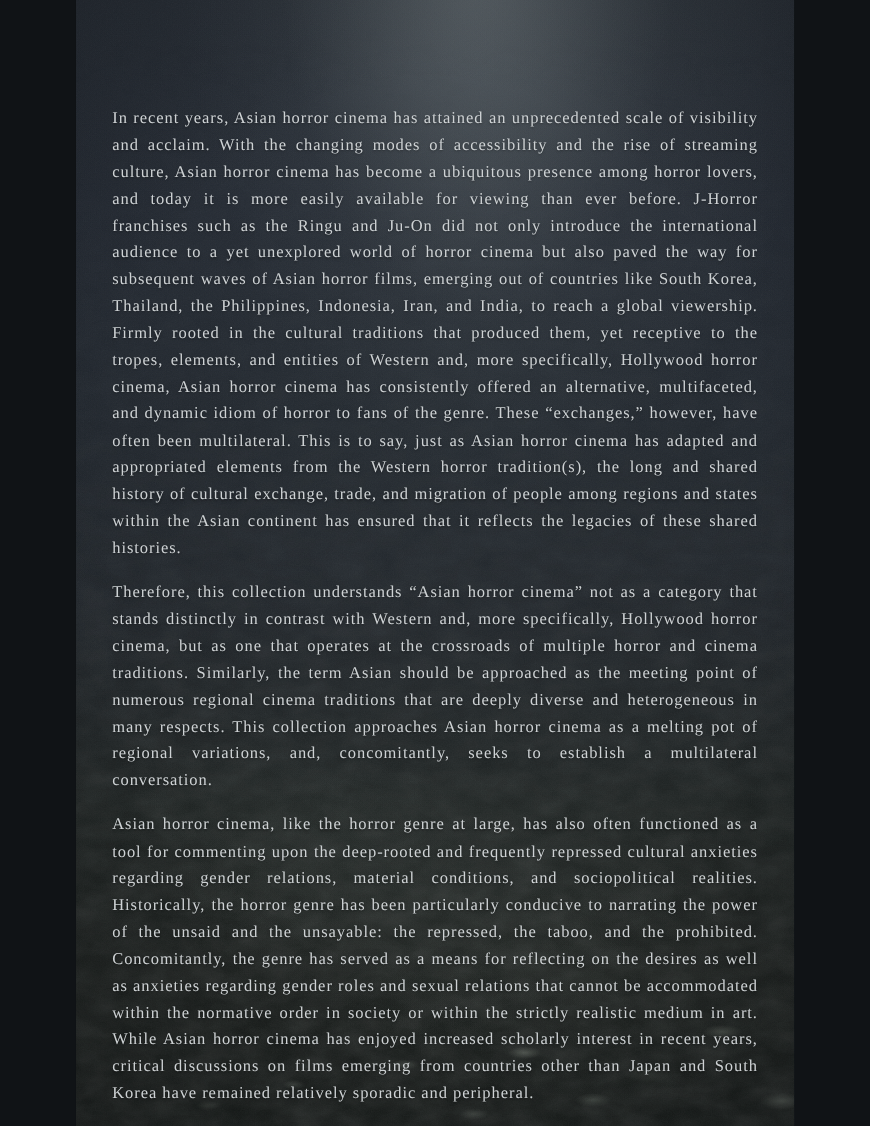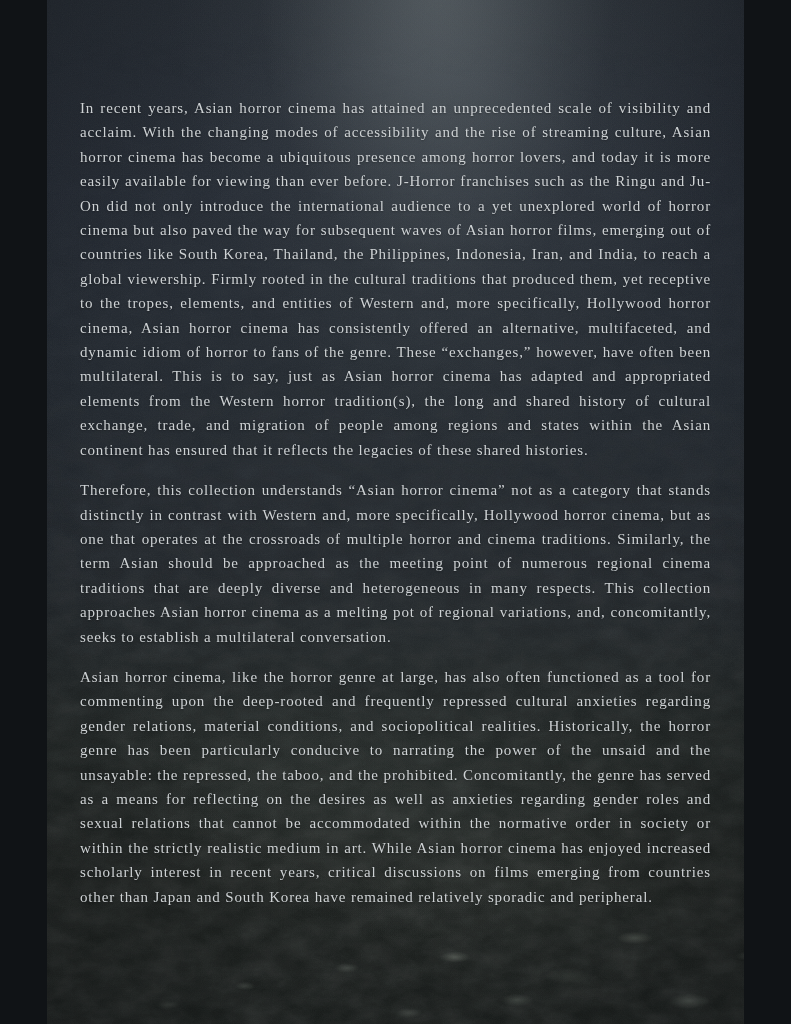--- a/index.html
+++ b/index.html
@@ -7,21 +7,20 @@
     padding: 0;
     background: #101316;
   }
   .page {
     position: relative;
     width: 653px;
     height: 1024px;
     margin: 0 auto;
     overflow: hidden;
     font-family: "Liberation Serif", "DejaVu Serif", serif;
-    padding-left: 44px;
   }
   .layer {
     position: absolute;
     inset: 0;
     pointer-events: none;
   }
   
   .bg-base {
     background: linear-gradient(180deg,
       #252b33 0%,

